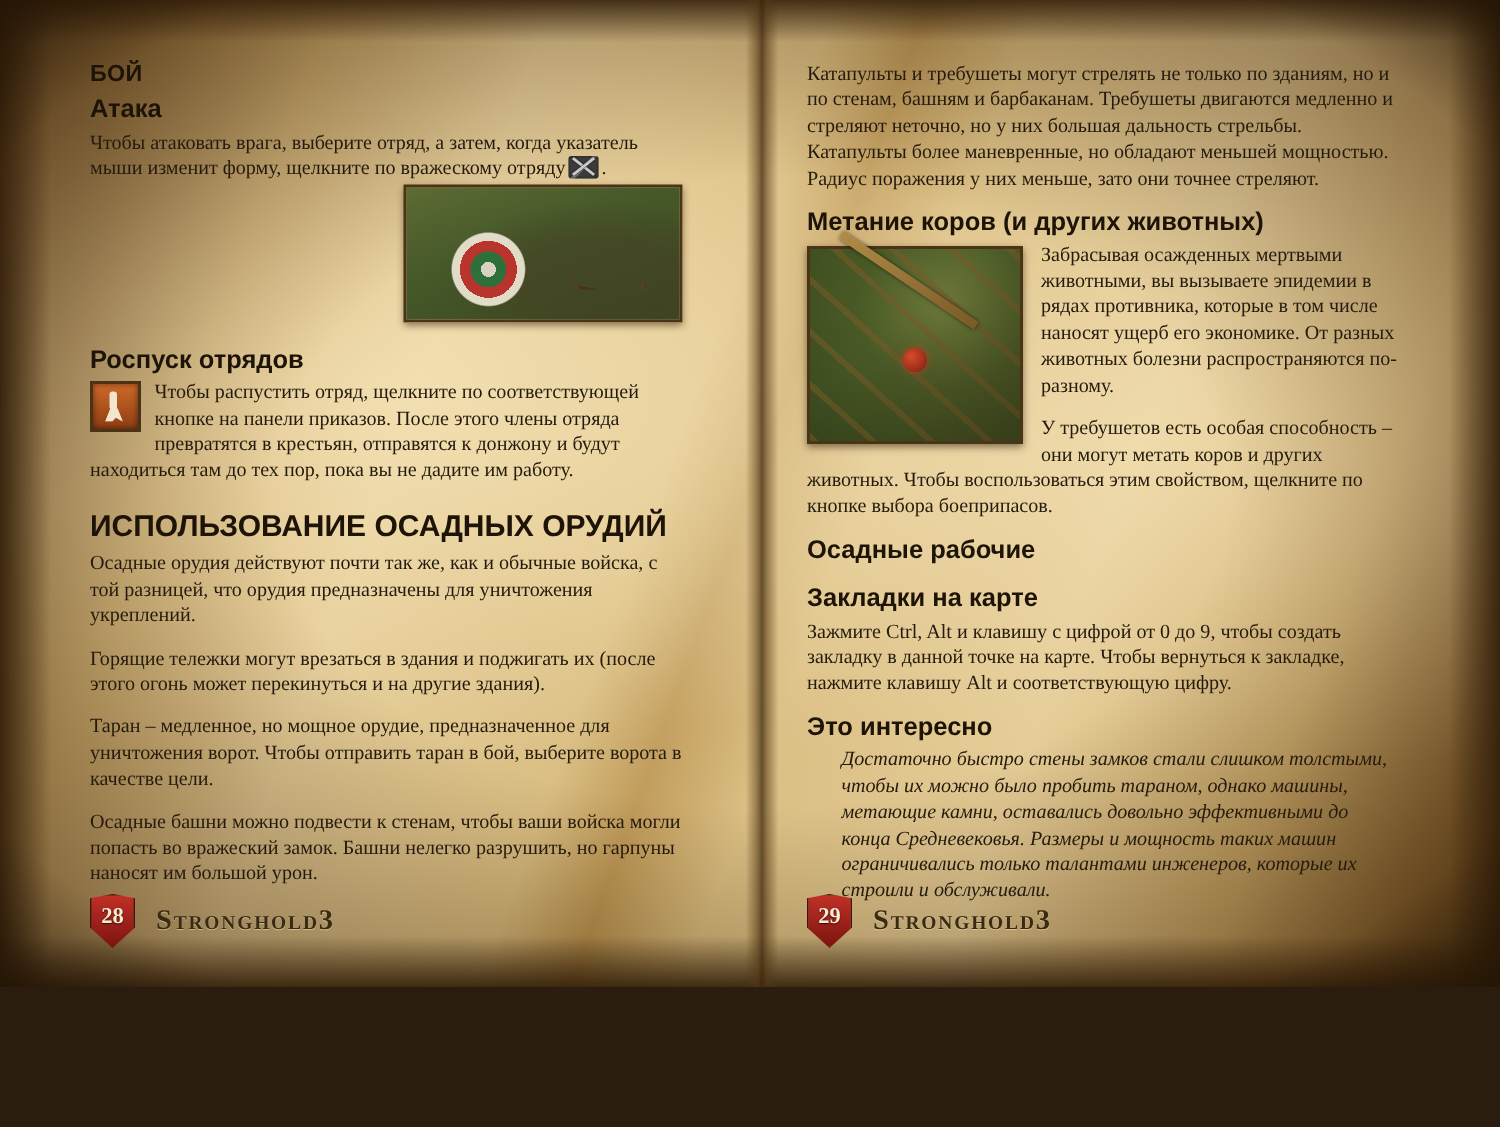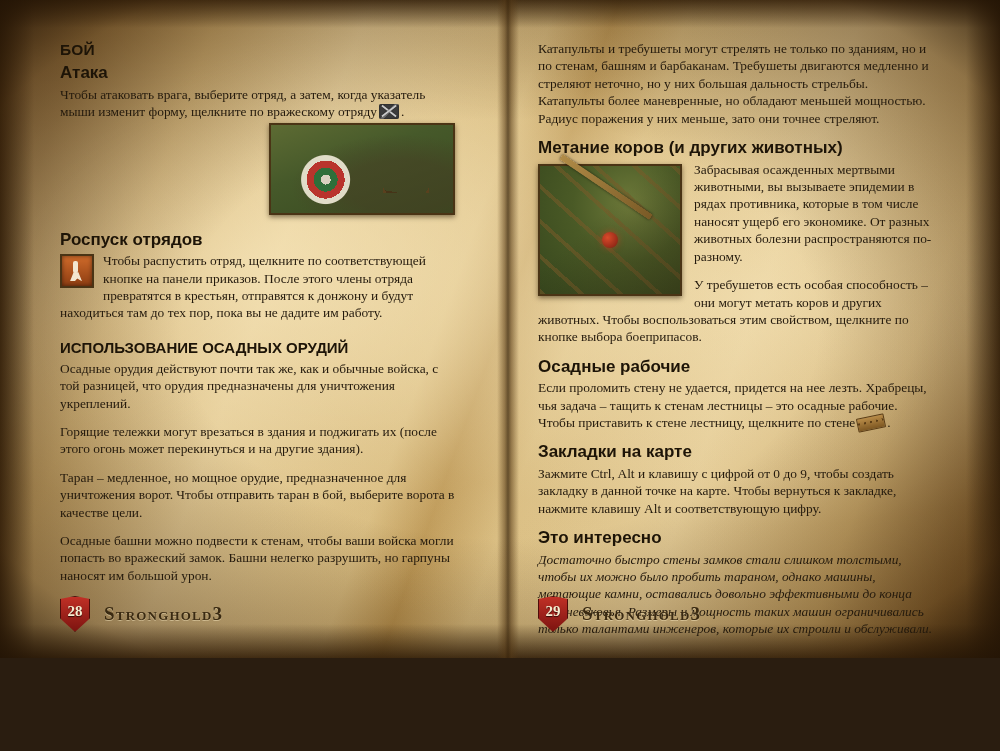--- a/index.html
+++ b/index.html
@@ -73,33 +73,33 @@
     font-family: "Liberation Sans", sans-serif;
     font-weight: bold;
     font-size: 17px;
     margin: 10px 0 1px 0;
     color: #1d1407;
   }
   h2.sub.first { margin-top: 2px; }
   h1.big {
     font-family: "Liberation Sans", sans-serif;
     font-weight: bold;
-    font-size: 15px;
+    font-size: 20px;
     margin: 16px 0 2px 0;
     color: #1d1407;
   }
   p {
     margin: 0 0 0 0;
     font-family: "Liberation Serif", serif;
     font-size: 13.4px;
     line-height: 1.30;
   }
   p + p { margin-top: 11px; }
   h2.sub + p, h1.section + p, h1.big + p { margin-top: 0; }
-  p.italic { font-style: italic; }
+  p.italic { font-style: italic; margin-left: 23px; }
 
   .inline-icon {
     display: inline-block;
     vertical-align: -3px;
     margin: 0 2px;
   }
   .swords {
     width: 20px; height: 15px;
     background: linear-gradient(135deg, #3b3b3b 0 45%, #777 46% 54%, #3b3b3b 55% 100%);
     position: relative;
@@ -287,21 +287,20 @@
     <p>Катапульты и требушеты могут стрелять не только по зданиям, но и по стенам, башням и барбаканам. Требушеты двигаются медленно и стреляют неточно, но у них большая дальность стрельбы. Катапульты более маневренные, но обладают меньшей мощностью. Радиус поражения у них меньше, зато они точнее стреляют.</p>
 
     <h2 class="sub">Метание коров (и других животных)</h2>
     <div class="clearfix">
       <div class="fig fig-trebuchet"></div>
       <p>Забрасывая осажденных мертвыми животными, вы вызываете эпидемии в рядах противника, которые в том числе наносят ущерб его экономике. От разных животных болезни распространяются по-разному.</p>
       <p>У требушетов есть особая способность – они могут метать коров и других животных. Чтобы воспользоваться этим свойством, щелкните по кнопке выбора боеприпасов.</p>
     </div>
 
     <h2 class="sub">Осадные рабочие</h2>
-    <p><span>Если проломить стену не удается, придется на нее лезть. Храбрецы, чья задача – тащить к стенам лестницы – это осадные рабочие. Чтобы приставить к стене лестницу, щелкните по стене</span><span class="inline-icon ladder"></span><span>.</span></p>
 
     <h2 class="sub">Закладки на карте</h2>
     <p>Зажмите Ctrl, Alt и клавишу с цифрой от 0 до 9, чтобы создать закладку в данной точке на карте. Чтобы вернуться к закладке, нажмите клавишу Alt и соответствующую цифру.</p>
 
     <h2 class="sub">Это интересно</h2>
     <p class="italic">Достаточно быстро стены замков стали слишком толстыми, чтобы их можно было пробить тараном, однако машины, метающие камни, оставались довольно эффективными до конца Средневековья. Размеры и мощность таких машин ограничивались только талантами инженеров, которые их строили и обслуживали.</p>
   </div>
 
   <div class="footer footer-left">
     <div class="shield">28</div>

